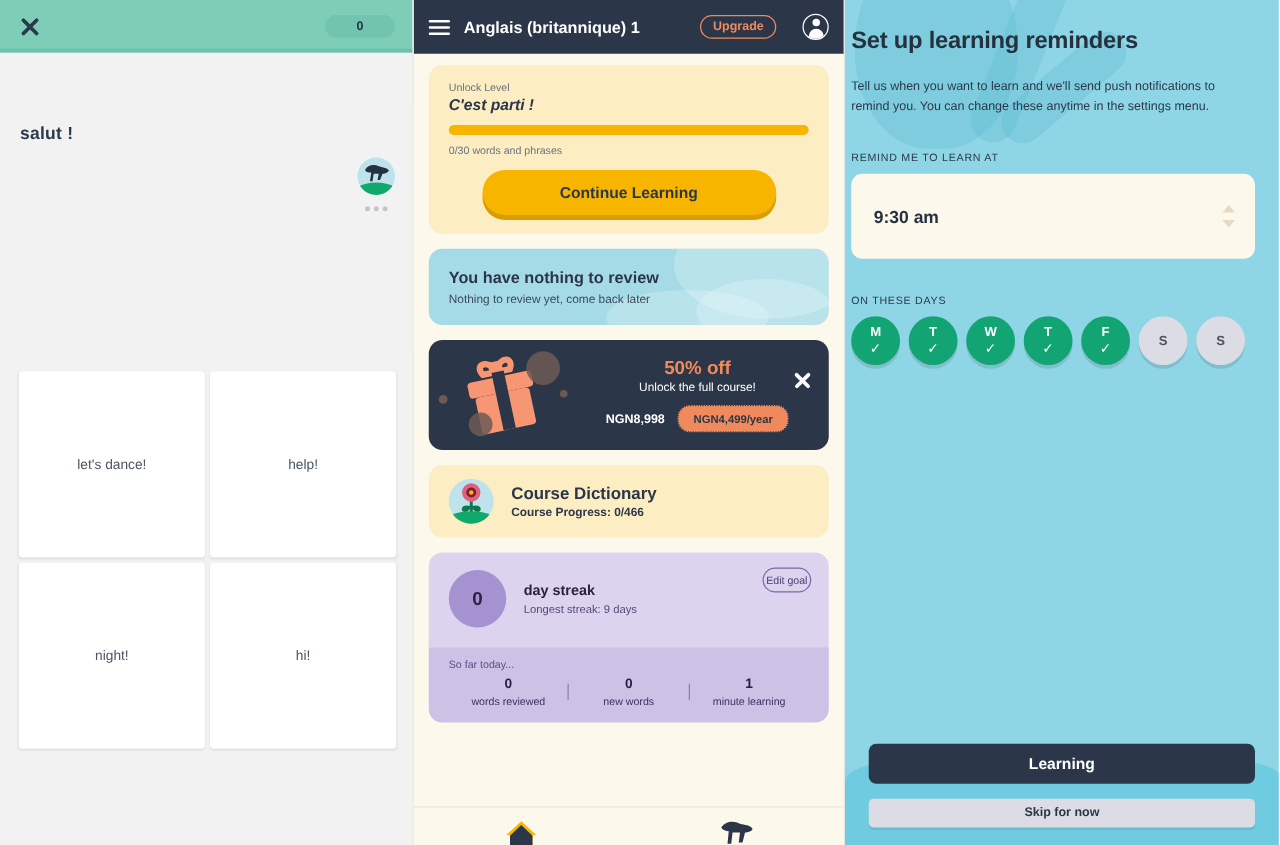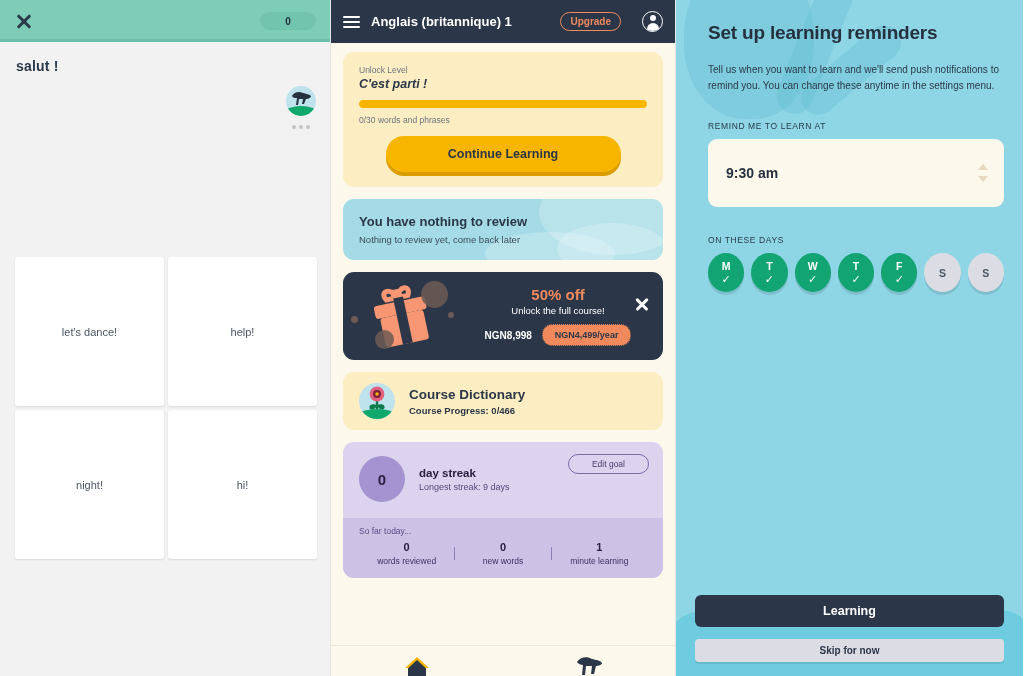--- a/index.html
+++ b/index.html
@@ -34,21 +34,21 @@
   }
   .close-x::before { transform: rotate(45deg); }
   .close-x::after  { transform: rotate(-45deg); }
   .score-pill {
     min-width: 56px; height: 18px; border-radius: 9px; background: #72c4ae;
     color: #1f3040; font-size: 10px; font-weight: bold;
     display: flex; align-items: center; justify-content: center;
   }
   .quiz-body { position: relative; height: 634px; background: #f2f2f2; }
   .prompt-area {
-    background: #f2f2f2; padding: 16px 16px 0 16px; position: relative; height: 200px;
+    background: #f2f2f2; padding: 16px 16px 0 16px; position: relative; height: 200px; margin-top: 40px;
   }
   .prompt-text {
     font-size: 14px; font-weight: bold; color: #2b3a4a; letter-spacing: .2px;
   }
   .avatar-wrap { position: absolute; right: 14px; top: 44px; text-align: center; }
   .avatar {
     width: 30px; height: 30px; border-radius: 50%; overflow: hidden; position: relative;
     background: #bfe3ec;
   }
   .avatar .ground {
@@ -179,21 +179,21 @@
   .streak-circle {
     width: 46px; height: 46px; border-radius: 50%; background: #a593d1;
     display: flex; align-items: center; justify-content: center;
     color: #2b2040; font-size: 15px; font-weight: bold; flex-shrink: 0;
   }
   .streak-label { font-size: 11.5px; font-weight: bold; color: #2b2040; }
   .streak-longest { font-size: 9px; color: #56497a; margin-top: 3px; }
   .edit-goal {
     position: absolute; right: 14px; top: 12px; border: 1px solid #7c6aa8;
     color: #4a3d70; background: transparent; font-size: 8.5px; border-radius: 10px;
-    padding: 4px 23px; cursor: pointer; font-family: inherit;
+    padding: 4px 2px; cursor: pointer; font-family: inherit;
   }
   .streak-bottom { background: #cdc1e6; padding: 8px 16px 12px 16px; }
   .sofar { font-size: 8.5px; color: #5b4e85; margin-bottom: 5px; }
   .stats-row { display: flex; align-items: center; }
   .stat { flex: 1; text-align: center; }
   .stat-num { font-size: 11px; font-weight: bold; color: #2b2040; }
   .stat-cap { font-size: 8.5px; color: #3c3160; margin-top: 3px; }
   .stat-div { width: 1px; height: 13px; background: #8d7fb5; }
 
   .bottom-nav {
@@ -206,21 +206,21 @@
   
   .panel-rem {
     width: 347px; height: 676px; position: relative;
     background: #8ed5e5; overflow: hidden;
   }
   .rem-deco { position: absolute; background: rgba(99,190,211,.38); }
   .rem-wave {
     position: absolute; left: 0; right: 0; bottom: 0; height: 78px;
     background: #6fcbdf; border-radius: 48% 52% 0 0 / 26px 22px 0 0;
   }
-  .rem-content { position: relative; z-index: 3; padding: 22px 19px 0 32px; }
+  .rem-content { position: relative; z-index: 3; padding: 22px 19px 0 5px; }
   .rem-title { font-size: 19px; font-weight: bold; color: #25313f; letter-spacing: -.2px; }
   .rem-desc { font-size: 10px; color: #2b3a4a; line-height: 1.55; margin-top: 18px; }
   .rem-section-label {
     font-size: 8.5px; color: #2b3a4a; letter-spacing: .6px; margin-top: 28px; margin-bottom: 8px;
   }
   .time-box {
     background: #fdf8ec; border-radius: 9px; height: 68px; display: flex;
     align-items: center; padding: 0 18px; position: relative; cursor: pointer;
   }
   .time-val { font-size: 14px; font-weight: bold; color: #25313f; }

